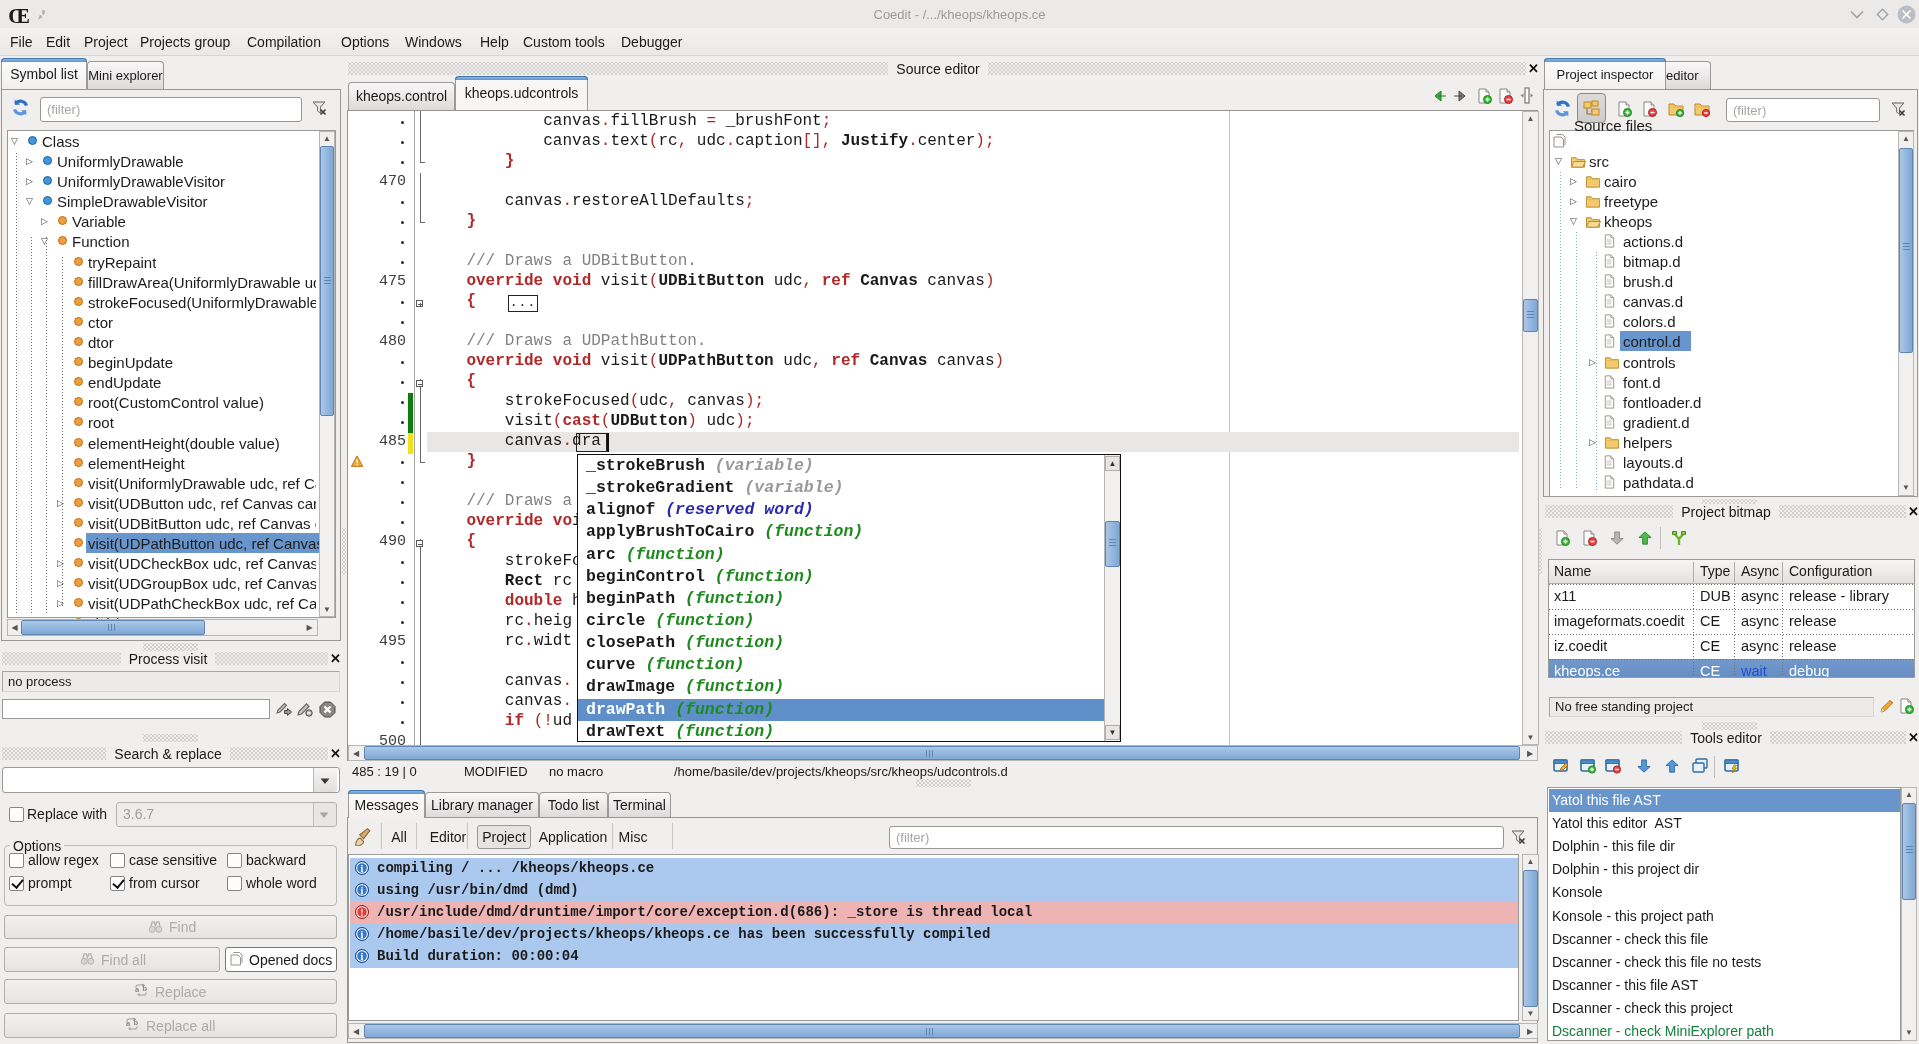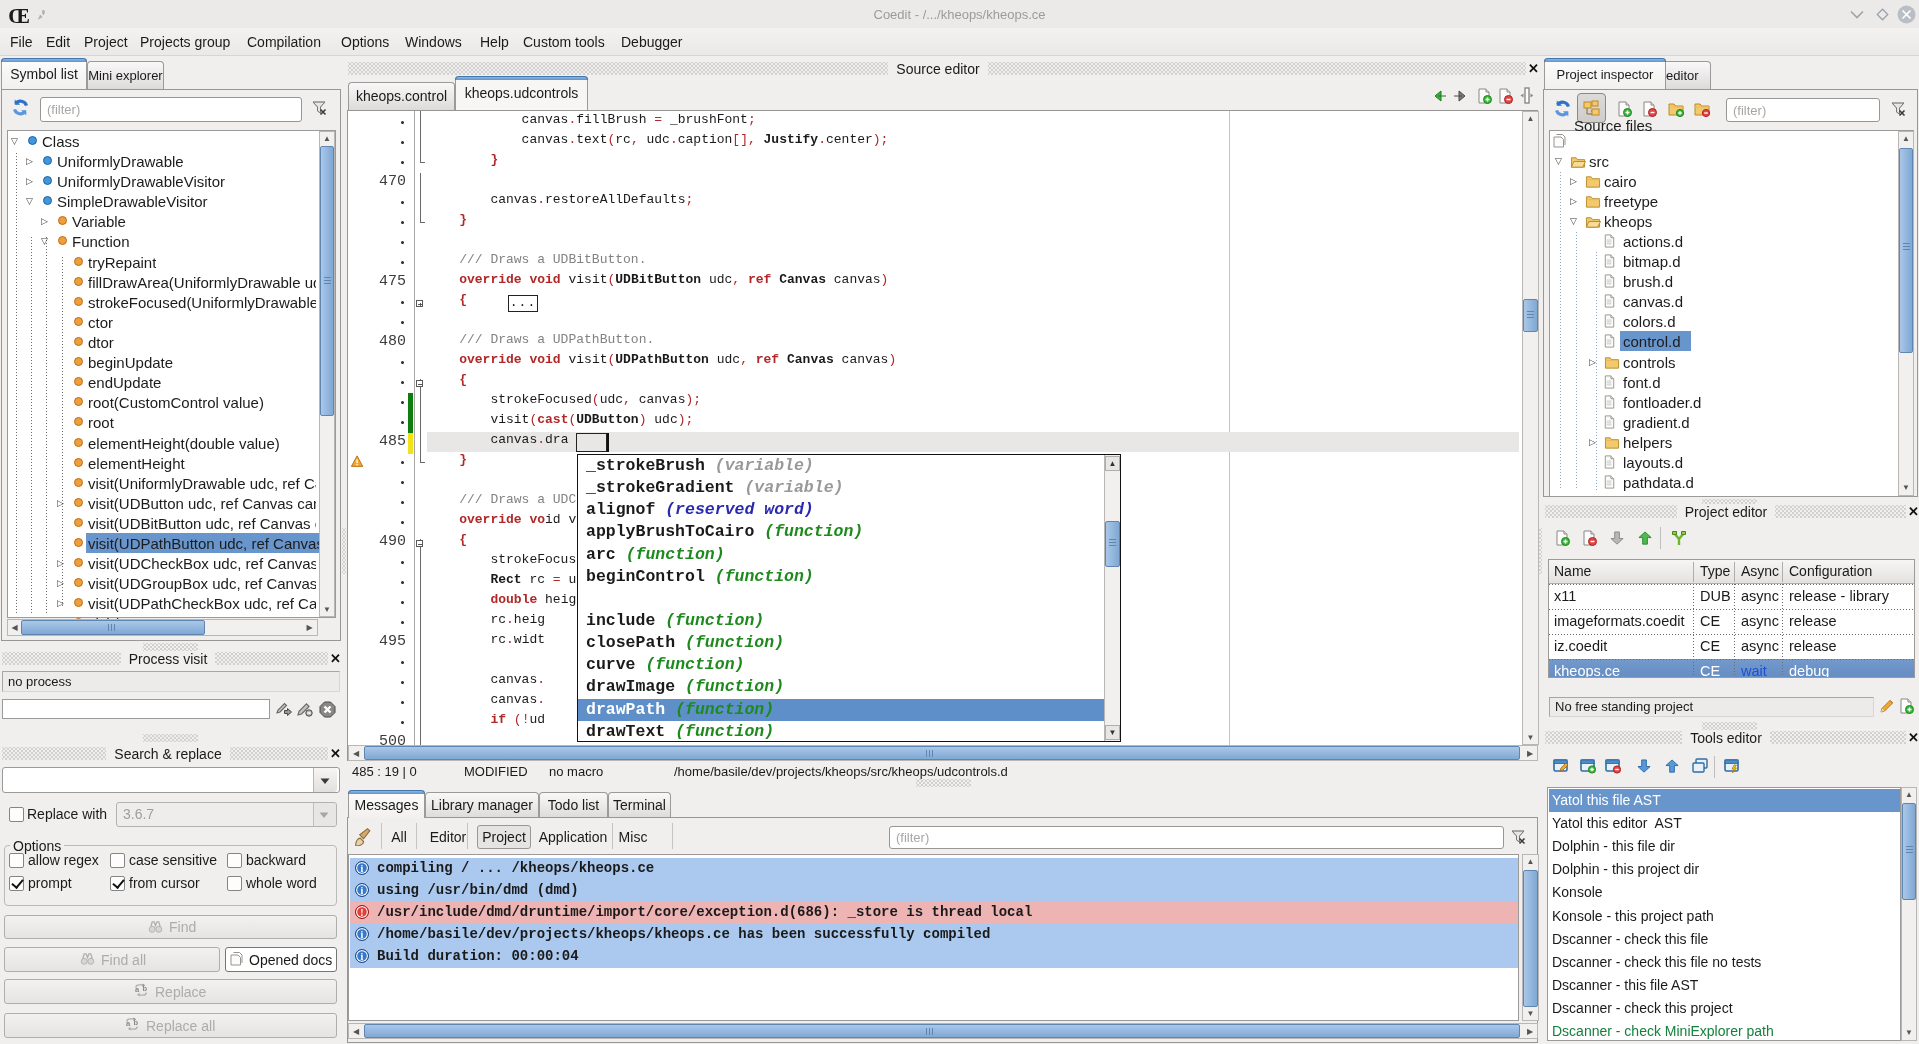--- a/index.html
+++ b/index.html
@@ -22,21 +22,21 @@
 .vdot{position:absolute;width:1px;background-image:repeating-linear-gradient(#6a6a6a 0 1px,rgba(0,0,0,0) 1px 3px);}
 .hdot{position:absolute;height:1px;background-image:repeating-linear-gradient(90deg,#6a6a6a 0 1px,rgba(0,0,0,0) 1px 3px);}
 
 .sbtrack{position:absolute;background:#f1f0ef;border:1px solid #b9b7b5;}
 .sbthumb{position:absolute;background:linear-gradient(90deg,#aac7e8,#7fa8d4);border:1px solid #5e86b0;border-radius:2px;}
 .sbthumbh{position:absolute;background:linear-gradient(#aac7e8,#7fa8d4);border:1px solid #5e86b0;border-radius:2px;}
 .sbarr{position:absolute;color:#555;font-size:8px;text-align:center;line-height:13px;}
 .grip3v{position:absolute;width:7px;height:9px;background-image:repeating-linear-gradient(#5e86b0 0 1px,rgba(0,0,0,0) 1px 3px);}
 .grip3h{position:absolute;width:9px;height:7px;background-image:repeating-linear-gradient(90deg,#5e86b0 0 1px,rgba(0,0,0,0) 1px 3px);}
 
-.code{font-family:"Liberation Mono",monospace;font-size:13px;white-space:pre;}
+.code{font-family:"Liberation Mono",monospace;font-size:16px;white-space:pre;}
 .k{color:#b02828;font-weight:bold;}
 .s{color:#b02828;}
 .t{font-weight:bold;}
 .c{color:#828282;}
 .gnum{position:absolute;font-family:"Liberation Mono",monospace;font-size:15px;color:#3c3c3c;text-align:right;width:34px;}
 .gdot{position:absolute;width:3px;height:3px;background:#2a2a2a;border-radius:50%;}
 .pop{font-family:"Liberation Mono",monospace;font-size:16.5px;font-weight:bold;white-space:pre;}
 .pv{color:#999;font-style:italic;}
 .pf{color:#1e8a1e;font-style:italic;}
 .pr{color:#2a2ab0;font-style:italic;}
@@ -374,21 +374,22 @@
       <circle cx="7.5" cy="11" r="0.9" fill="#fff"></circle>
     </svg>
 </div>
 <div class="ab" style="left:577px;top:454px;width:544px;height:288px;background:#fff;border:1px solid #111;z-index:20">
 <div class="ab pop" style="left:0;top:0px;width:526px;height:22px;padding-left:8px;line-height:22px"><span style="">_strokeBrush</span> <span class="pv">(variable)</span></div>
 <div class="ab pop" style="left:0;top:22px;width:526px;height:22px;padding-left:8px;line-height:22px"><span style="">_strokeGradient</span> <span class="pv">(variable)</span></div>
 <div class="ab pop" style="left:0;top:44px;width:526px;height:22px;padding-left:8px;line-height:22px"><span style="">alignof</span> <span class="pr">(reserved word)</span></div>
 <div class="ab pop" style="left:0;top:66px;width:526px;height:22px;padding-left:8px;line-height:22px"><span style="">applyBrushToCairo</span> <span class="pf">(function)</span></div>
 <div class="ab pop" style="left:0;top:89px;width:526px;height:22px;padding-left:8px;line-height:22px"><span style="">arc</span> <span class="pf">(function)</span></div>
 <div class="ab pop" style="left:0;top:111px;width:526px;height:22px;padding-left:8px;line-height:22px"><span style="">beginControl</span> <span class="pf">(function)</span></div>
-<div class="ab pop" style="left:0;top:155px;width:526px;height:22px;padding-left:8px;line-height:22px"><span style="">include</span> <span class="pf">(function)</span></div>
+<div class="ab pop" style="left:0;top:133px;width:526px;height:22px;padding-left:8px;line-height:22px"><span style="">beginPath</span> <span class="pf">(function)</span></div>
+<div class="ab pop" style="left:0;top:155px;width:526px;height:22px;padding-left:8px;line-height:22px"><span style="">circle</span> <span class="pf">(function)</span></div>
 <div class="ab pop" style="left:0;top:177px;width:526px;height:22px;padding-left:8px;line-height:22px"><span style="">closePath</span> <span class="pf">(function)</span></div>
 <div class="ab pop" style="left:0;top:199px;width:526px;height:22px;padding-left:8px;line-height:22px"><span style="">curve</span> <span class="pf">(function)</span></div>
 <div class="ab pop" style="left:0;top:221px;width:526px;height:22px;padding-left:8px;line-height:22px"><span style="">drawImage</span> <span class="pf">(function)</span></div>
 <div class="ab pop" style="left:0;top:244px;width:526px;height:22px;background:#5e8fc9;padding-left:8px;line-height:22px"><span style="color:#fff;">drawPath</span> <span class="pf">(function)</span></div>
 <div class="ab pop" style="left:0;top:266px;width:526px;height:22px;padding-left:8px;line-height:22px"><span style="">drawText</span> <span class="pf">(function)</span></div>
 <div class="sbtrack" style="left:526px;top:0;width:16px;height:286px;border:none;border-left:1px solid #b9b7b5"></div>
 <div class="ab" style="left:527px;top:1px;width:15px;height:15px;background:#e8e6e4;border:1px solid #b0aeac;font-size:8px;text-align:center;line-height:14px;color:#333">▲</div>
 <div class="ab" style="left:527px;top:270px;width:15px;height:15px;background:#e8e6e4;border:1px solid #b0aeac;font-size:8px;text-align:center;line-height:14px;color:#333">▼</div>
 <div class="sbthumb" style="left:527px;top:66px;width:15px;height:46px"></div>
 <div class="grip3v" style="left:531px;top:84px"></div>
@@ -619,21 +620,21 @@
     <path d="M5 7h5M5 9h5M5 11h5" stroke="#c8c6c2" stroke-width="1"></path>
   </svg>
 <div class="trow tree" style="left:1623px;top:474px;z-index:5">pathdata.d</div>
 <div class="sbtrack" style="left:1898px;top:131px;width:16px;height:365px;z-index:6"></div>
 <div class="sbarr" style="left:1899px;top:132px;width:14px;z-index:7">▲</div>
 <div class="sbarr" style="left:1899px;top:481px;width:14px;z-index:7">▼</div>
 <div class="sbthumb" style="left:1899px;top:148px;width:14px;height:205px;z-index:7"></div>
 <div class="grip3v" style="left:1903px;top:243px;z-index:8"></div>
 <div class="dots ab" style="left:1702px;top:499px;width:55px;height:8px"></div>
 <div class="dots ab" style="left:1545px;top:505px;width:372px;height:13px"></div>
-<div class="ab" style="left:1543px;top:504px;width:366px;text-align:center;font-size:13px"><span class="hdrtxt">Project editor</span></div>
+<div class="ab" style="left:1543px;top:504px;width:366px;text-align:center;font-size:13px"><span class="hdrtxt">Project bitmap</span></div>
 <div class="hdrx" style="left:1906px;top:504px">✕</div>
 <svg class="ico" style="left:1554px;top:530px;z-index:5" width="16" height="16" viewBox="0 0 16 16">
     <path d="M3 1h7l3 3v11H3z" fill="#fcfcfc" stroke="#8a8886" stroke-width="1"></path>
     <path d="M10 1v3h3" fill="#e8e6e4" stroke="#8a8886" stroke-width="1"></path>
     <circle cx="11.5" cy="11.5" r="4" fill="#3cb43c" stroke="#1e8a1e"></circle>
     <path d="M9.5 11.5h4M11.5 9.5v4" stroke="#fff" stroke-width="1.4"></path>
   </svg>
 <svg class="ico" style="left:1581px;top:530px;z-index:5" width="16" height="16" viewBox="0 0 16 16">
     <path d="M3 1h7l3 3v11H3z" fill="#fcfcfc" stroke="#8a8886" stroke-width="1"></path>
     <path d="M10 1v3h3" fill="#e8e6e4" stroke="#8a8886" stroke-width="1"></path>

